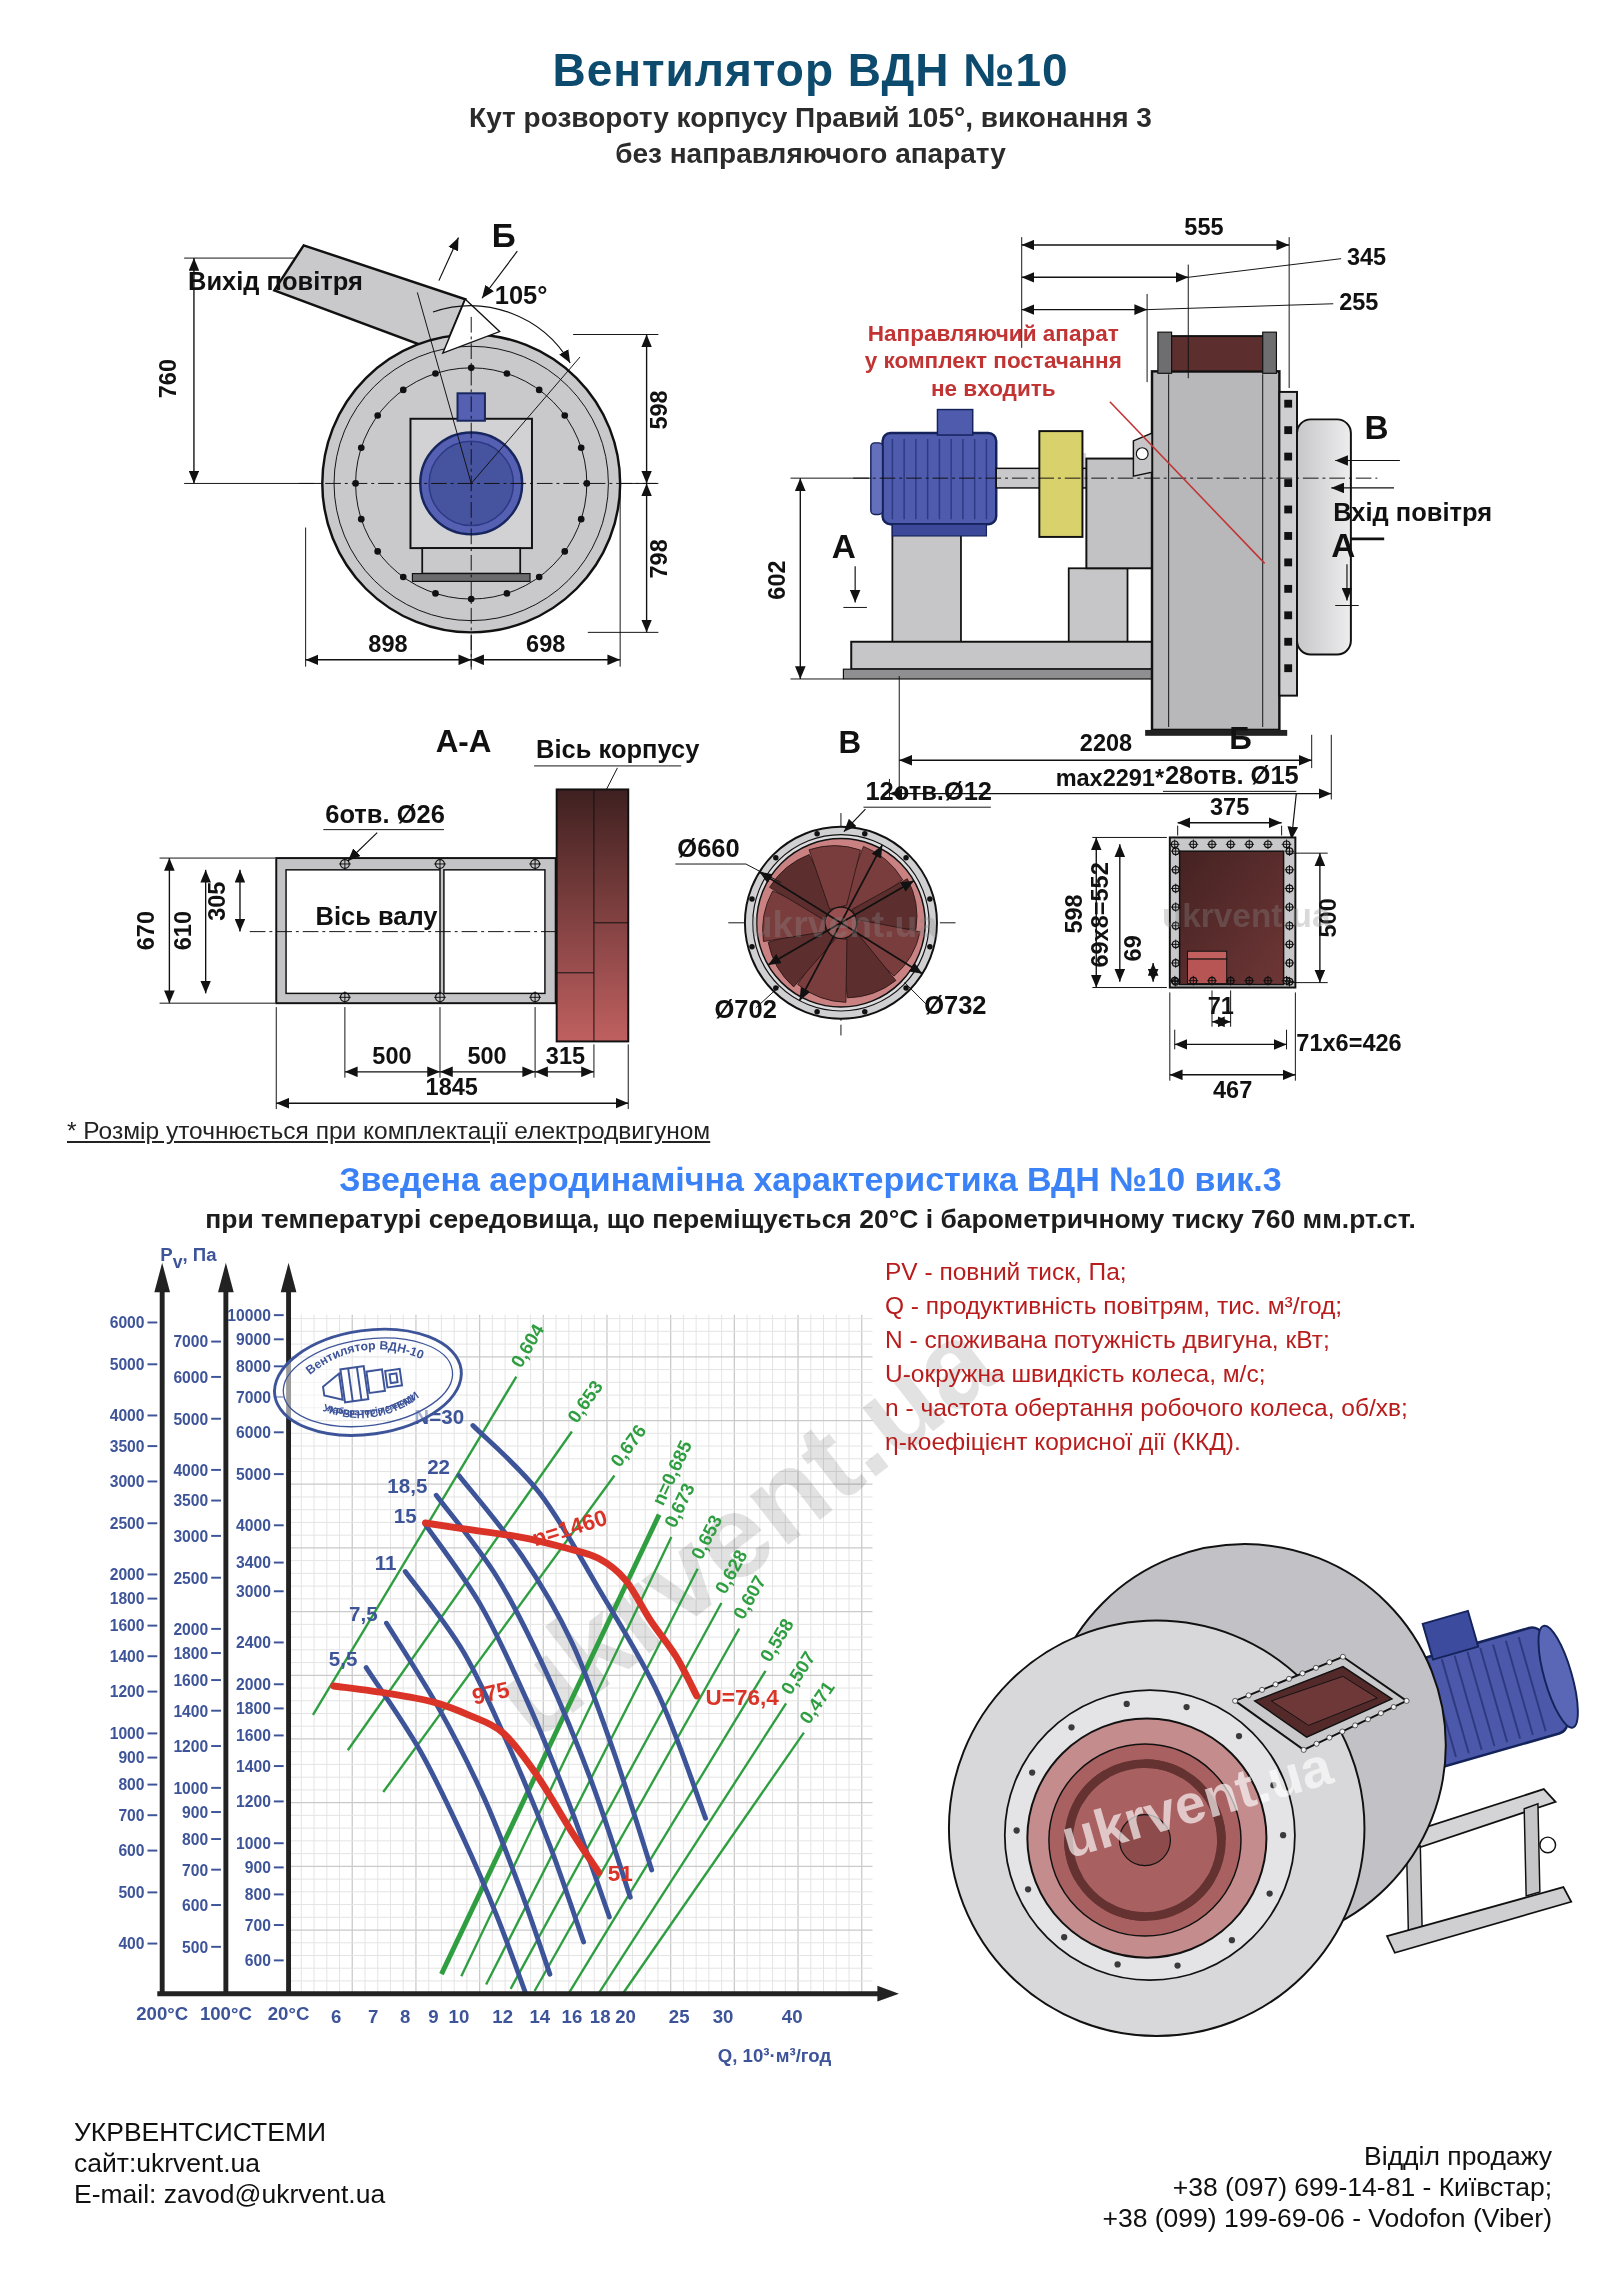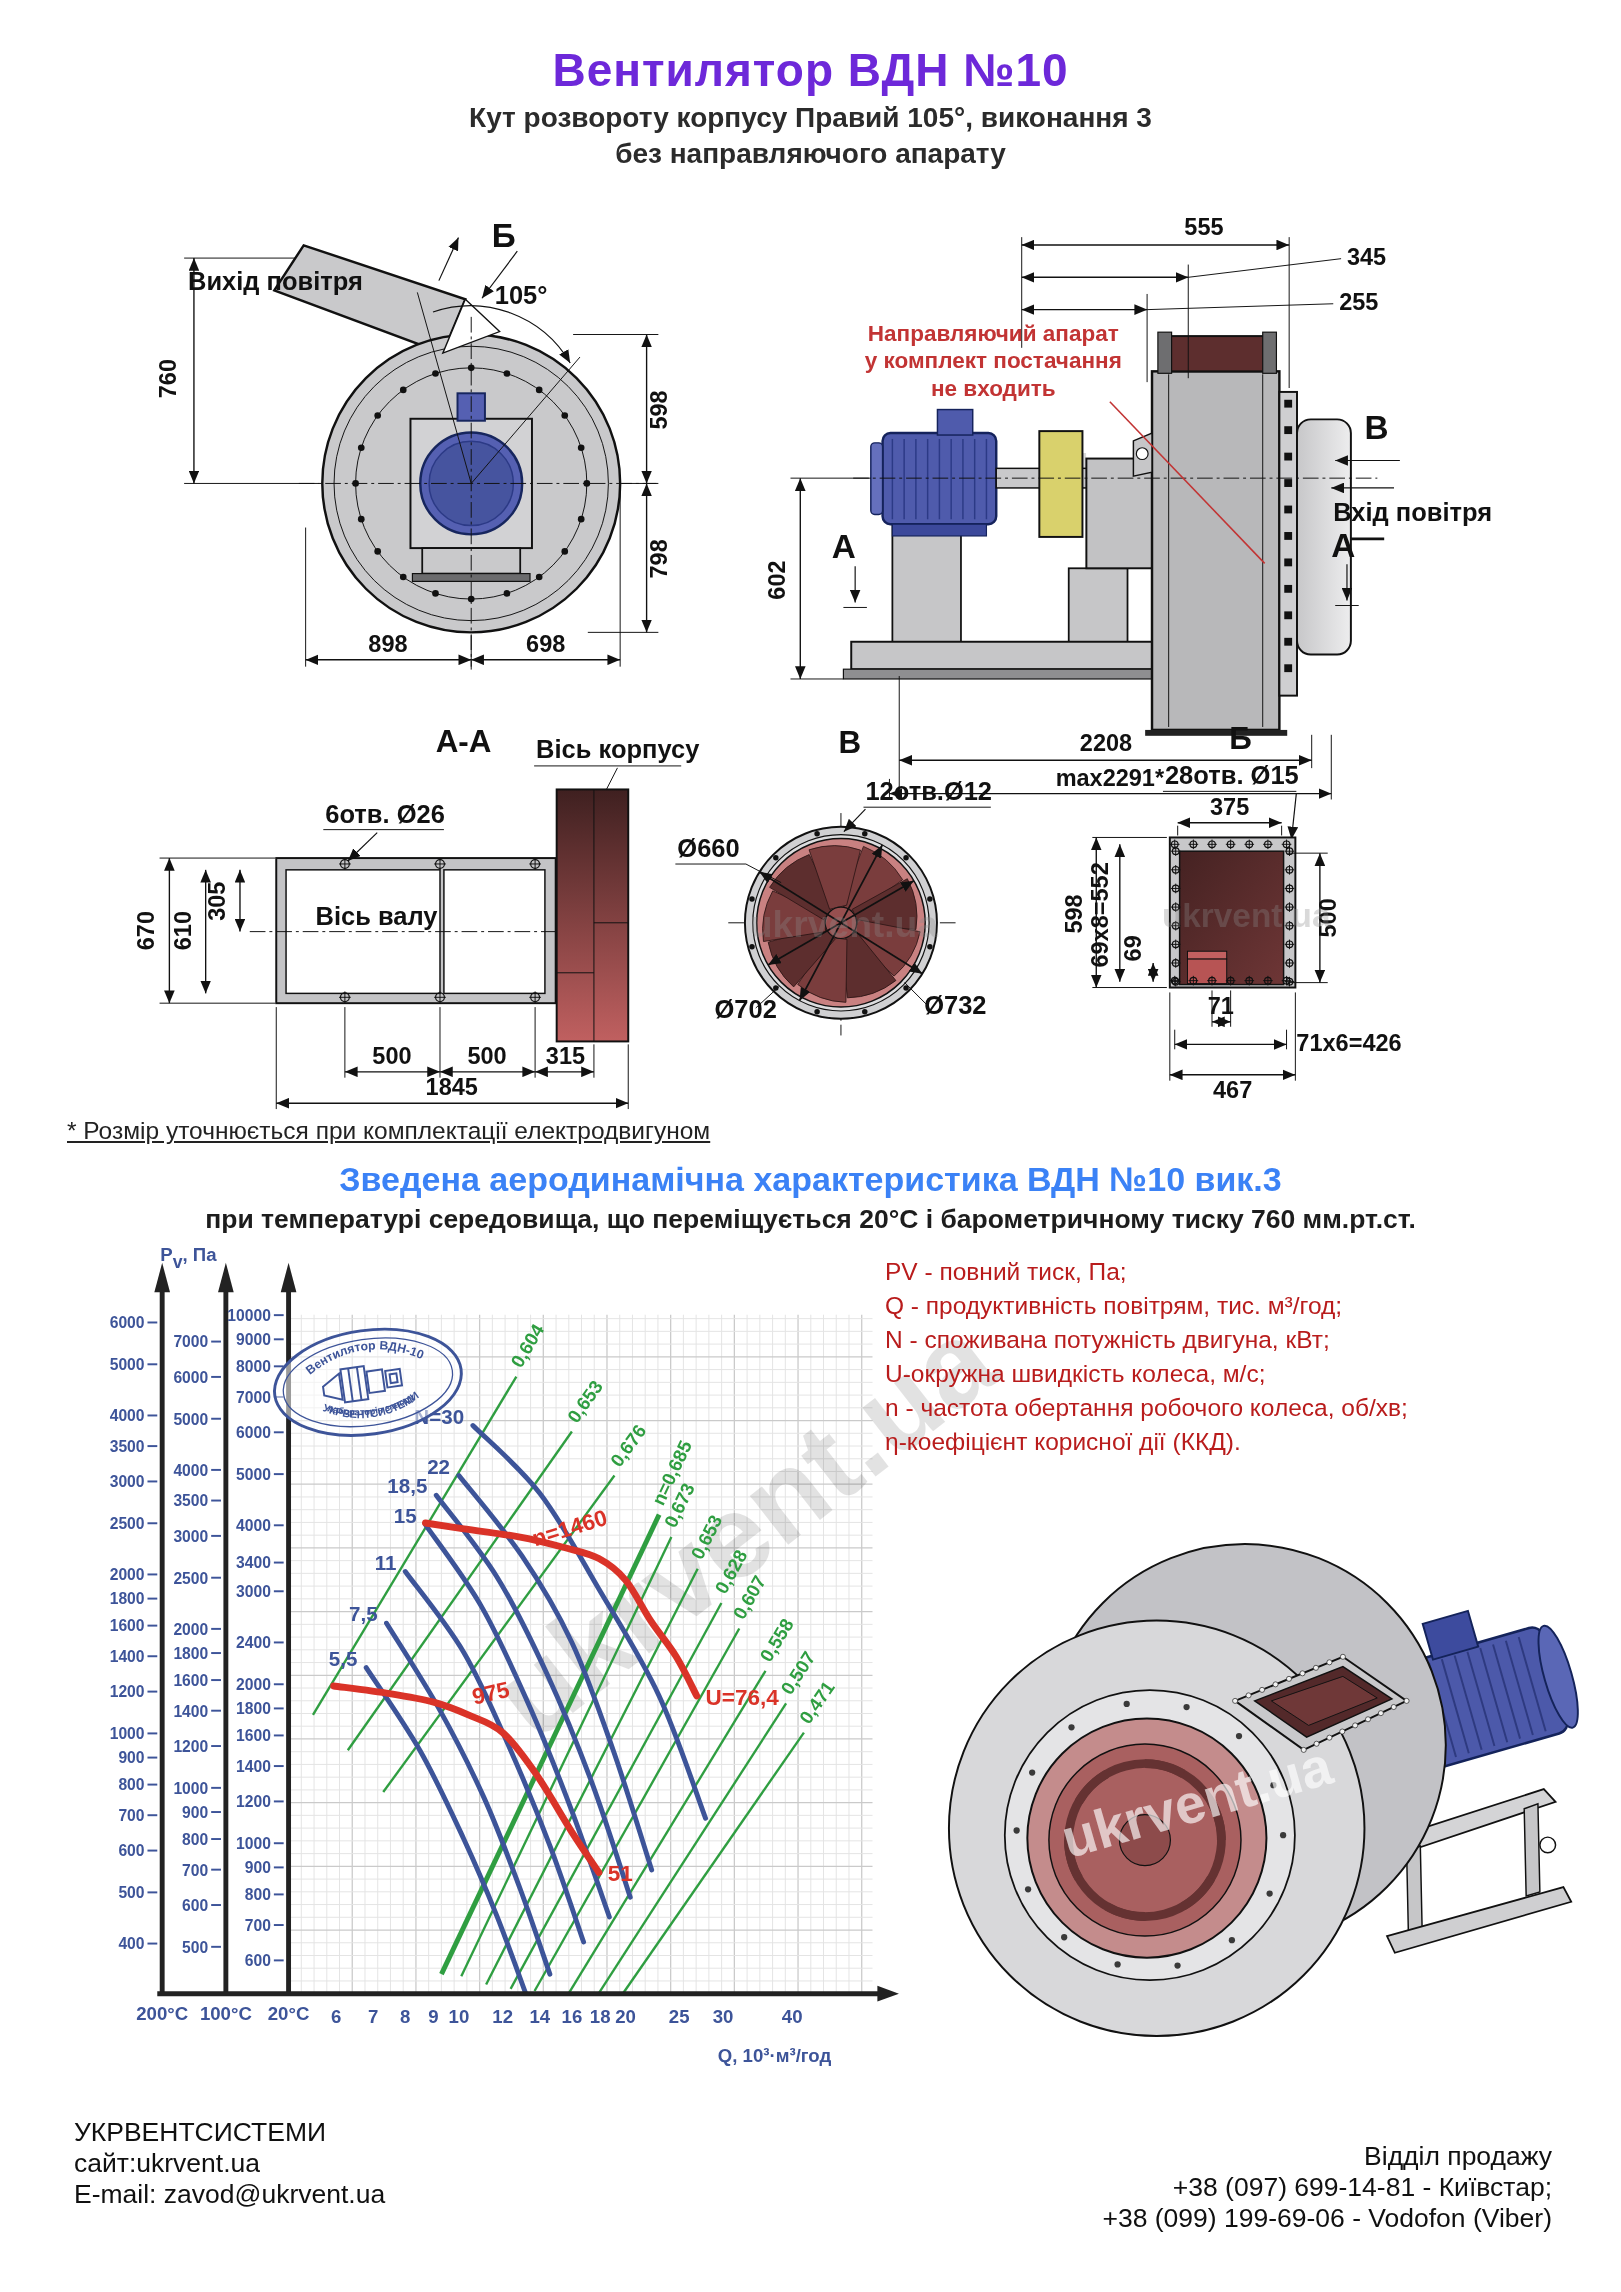--- a/index.html
+++ b/index.html
@@ -1,19 +1,19 @@
 <!DOCTYPE html>
 <html><head>
 <meta charset="utf-8">
 <style>
   html,body{margin:0;padding:0;background:#9a9a9a;}
   .page{position:relative;width:1621px;height:2293px;background:#ffffff;margin:0 auto;
         font-family:"Liberation Sans",sans-serif;color:#111;overflow:hidden;}
   .abs{position:absolute;}
-  .page-title{left:0;right:0;top:43px;text-align:center;font-size:46px;font-weight:bold;color:#6d28d9;letter-spacing:1px;}
+  .page-title{left:0;right:0;top:43px;text-align:center;font-size:46px;font-weight:bold;color:#0c4a6e;letter-spacing:1px;}
   .page-sub1{left:0;right:0;top:102px;text-align:center;font-size:28px;font-weight:bold;color:#2b2b2b;}
   .page-sub2{left:0;right:0;top:138px;text-align:center;font-size:28px;font-weight:bold;color:#2b2b2b;}
   .footnote{left:67px;top:1117px;font-size:24.5px;color:#222;text-decoration:underline;}
   .aero-h{left:0;right:0;top:1160px;text-align:center;font-size:34px;font-weight:bold;color:#3b82f6;}
   .aero-s{left:0;right:0;top:1204px;text-align:center;font-size:26.5px;font-weight:bold;color:#1d1d1d;}
   .legend{left:885px;top:1255px;width:706px;font-size:24.5px;line-height:34px;color:#b91c1c;}
   .f-left{left:74px;top:2117px;font-size:26.5px;line-height:31px;color:#101010;}
   .f-right{right:69px;top:2117px;text-align:right;font-size:26.5px;line-height:31px;color:#101010;margin-top:24px;}
   svg{position:absolute;overflow:visible;}
   svg text{font-family:"Liberation Sans",sans-serif;}

